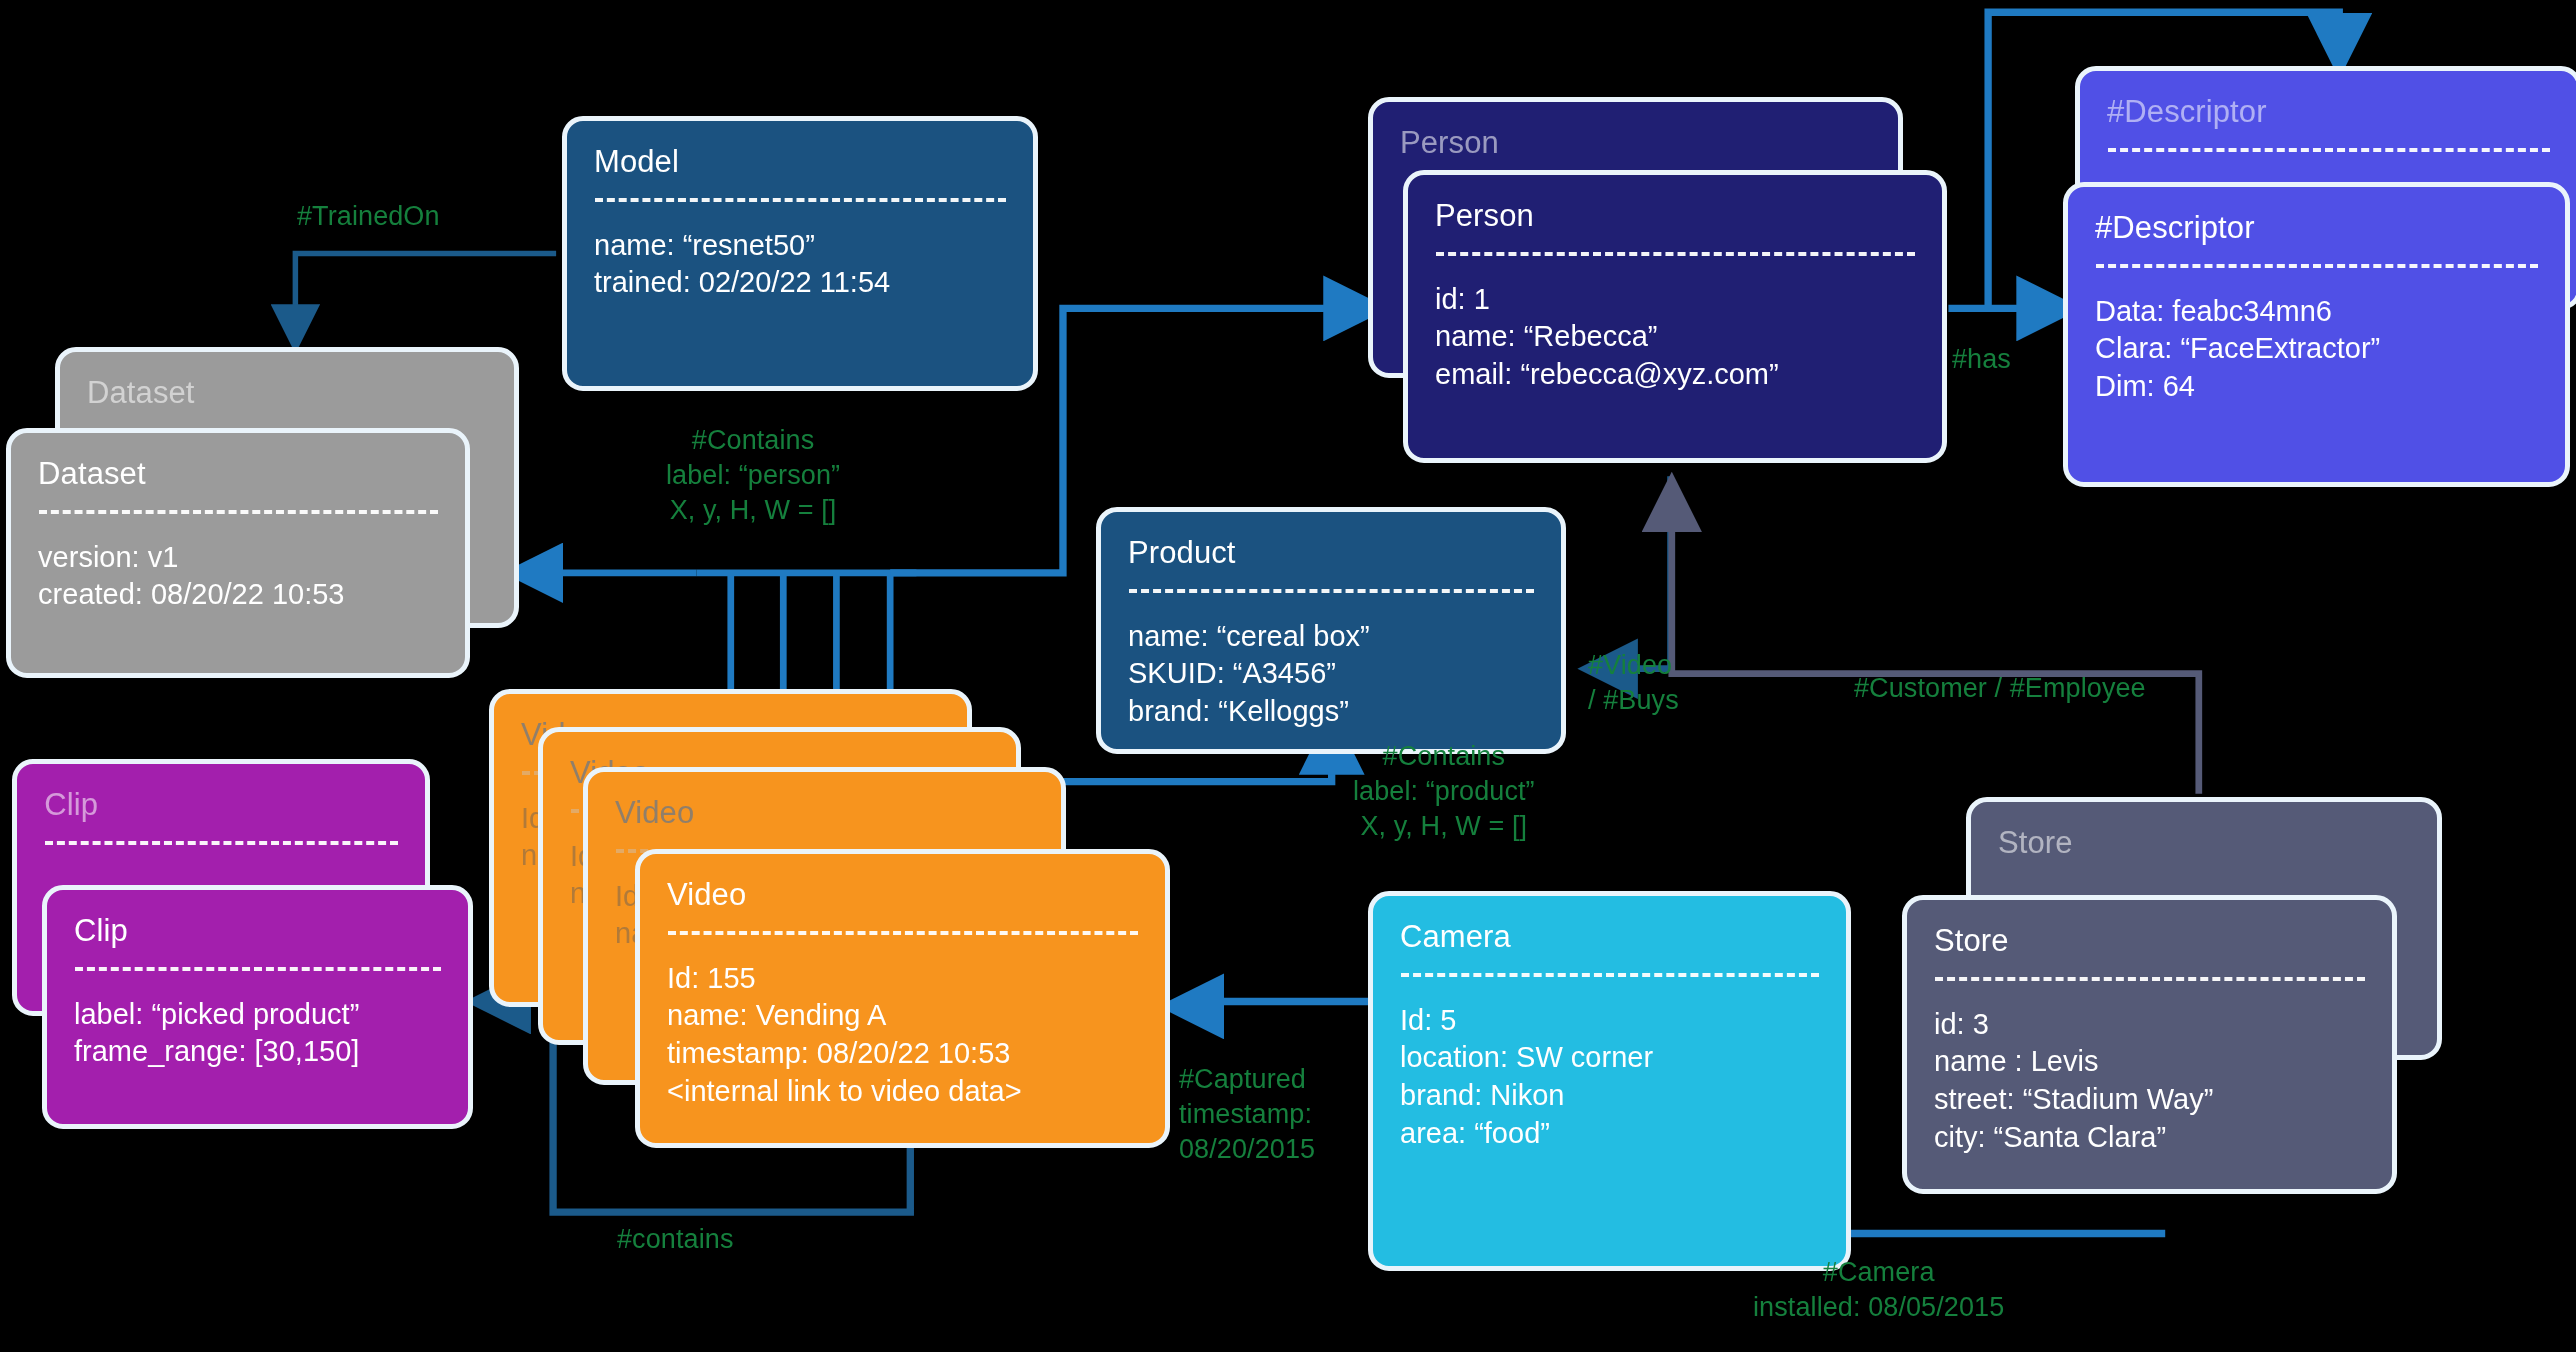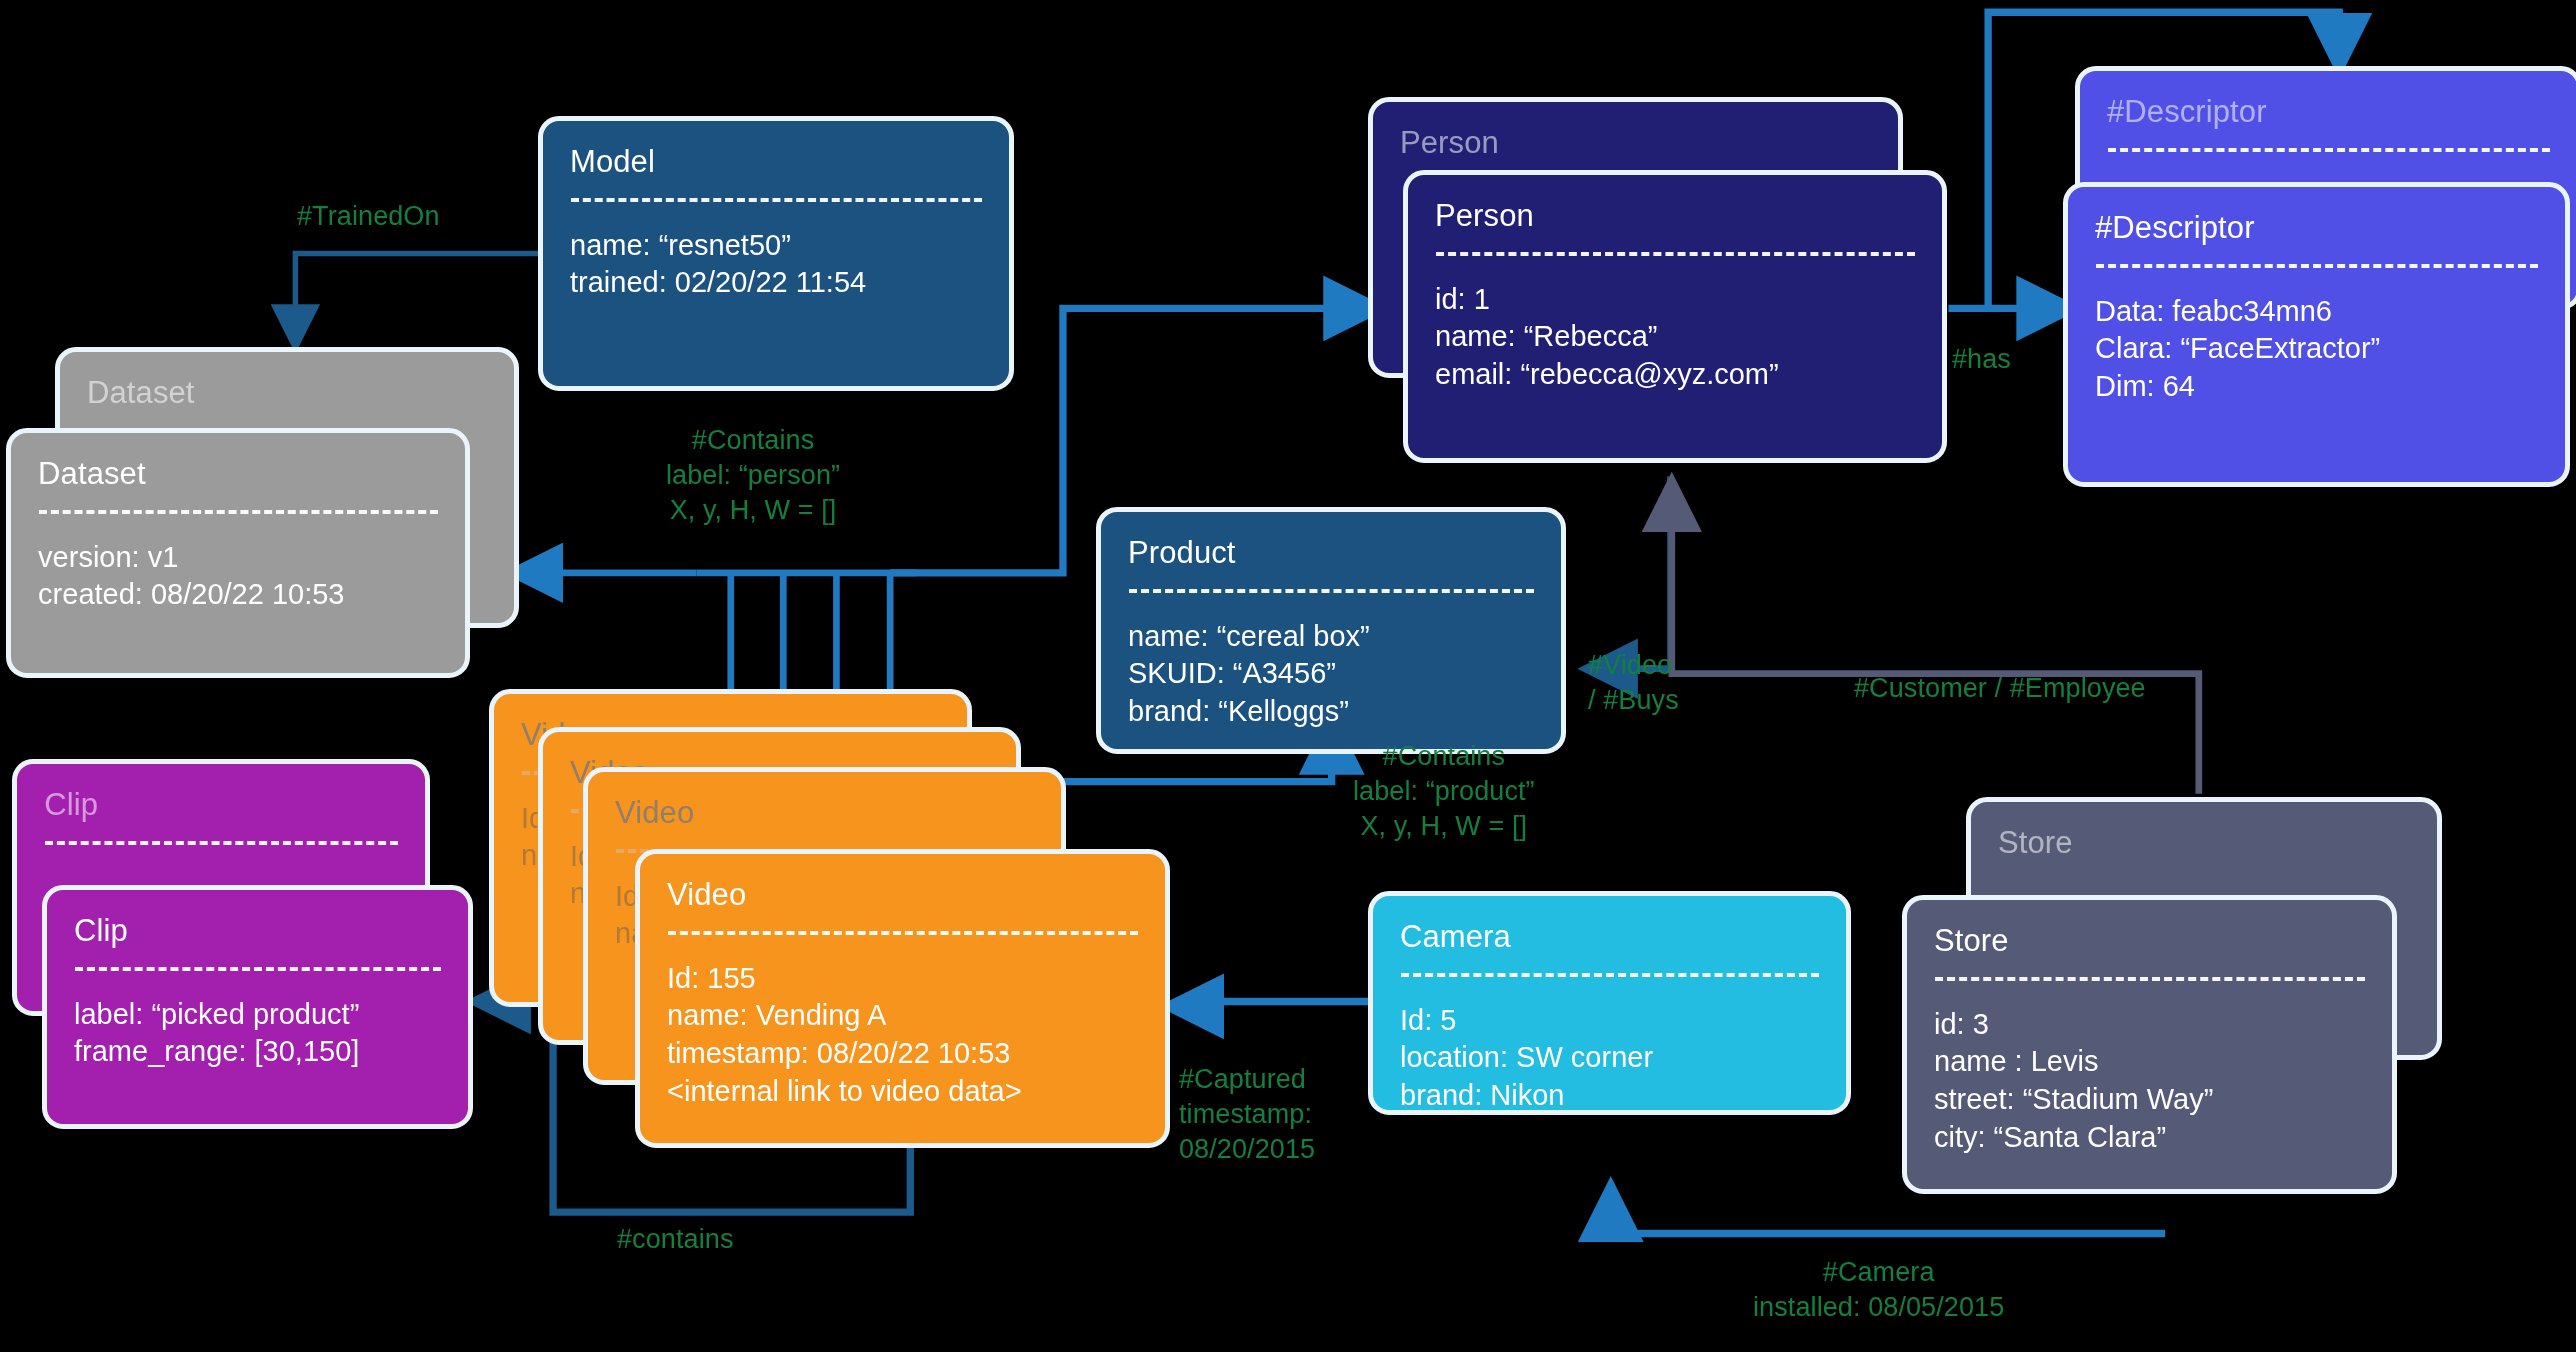--- a/index.html
+++ b/index.html
@@ -114,21 +114,21 @@
   </div>
   <div class="card c-gray" style="left:6.1px;top:428px;width:464px;height:250px;">
     <div class="title">Dataset</div>
     <div class="rule"></div>
     <div class="props">
       <div>version:  v1</div>
       <div>created: 08/20/22 10:53</div>
     </div>
   </div>
 
-  <div class="card c-steel" style="left:538px;top:116px;width:476px;height:275px;">
+  <div class="card c-steel" style="left:562px;top:116px;width:476px;height:275px;">
     <div class="title">Model</div>
     <div class="rule"></div>
     <div class="props">
       <div>name: “resnet50”</div>
       <div>trained: 02/20/22 11:54</div>
     </div>
   </div>
 
   <div class="card c-navy ghost" style="left:1368px;top:97px;width:535px;height:281px;">
     <div class="title">Person</div>
@@ -208,21 +208,21 @@
     <div class="title">Video</div>
     <div class="rule"></div>
     <div class="props">
       <div>Id: 155</div>
       <div>name: Vending A</div>
       <div>timestamp: 08/20/22 10:53</div>
       <div>&lt;internal link to video data&gt;</div>
     </div>
   </div>
 
-  <div class="card c-cyan" style="left:1368px;top:891px;width:483px;height:224px;">
+  <div class="card c-cyan" style="left:1368px;top:891px;width:483px;height:380px;">
     <div class="title">Camera</div>
     <div class="rule"></div>
     <div class="props">
       <div>Id: 5</div>
       <div>location: SW corner</div>
       <div>brand: Nikon</div>
       <div>area: “food”</div>
     </div>
   </div>
 

